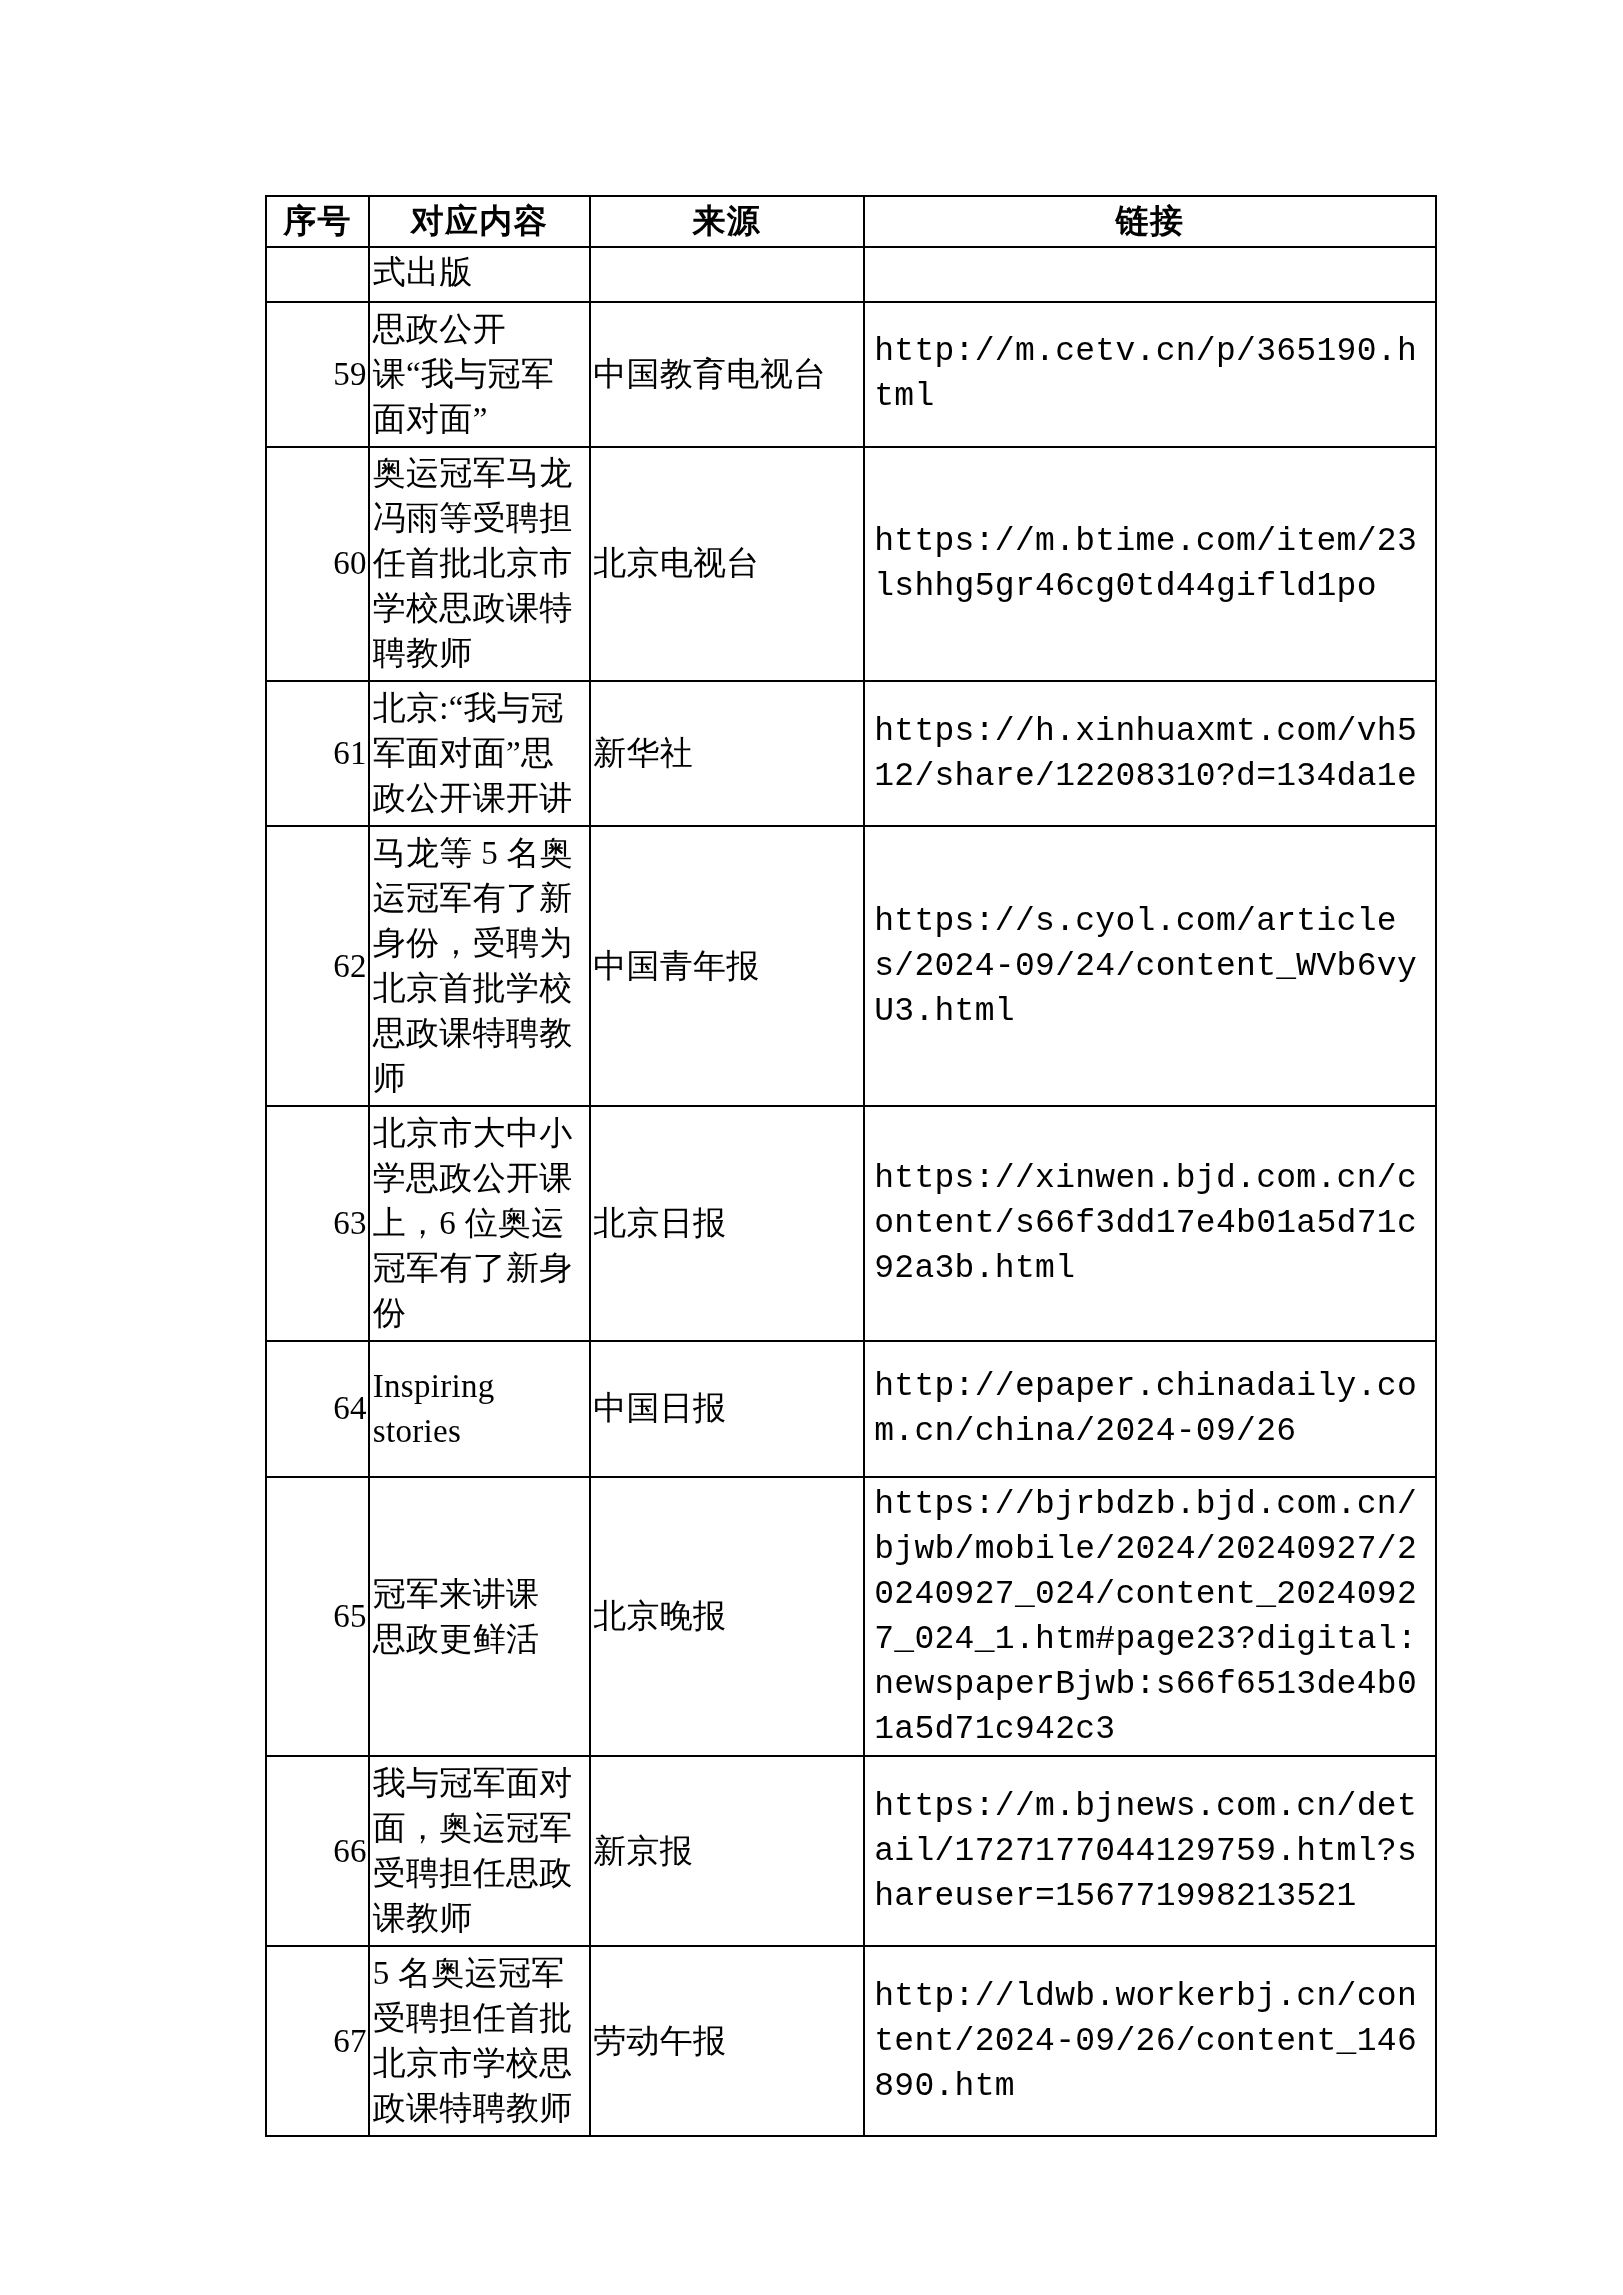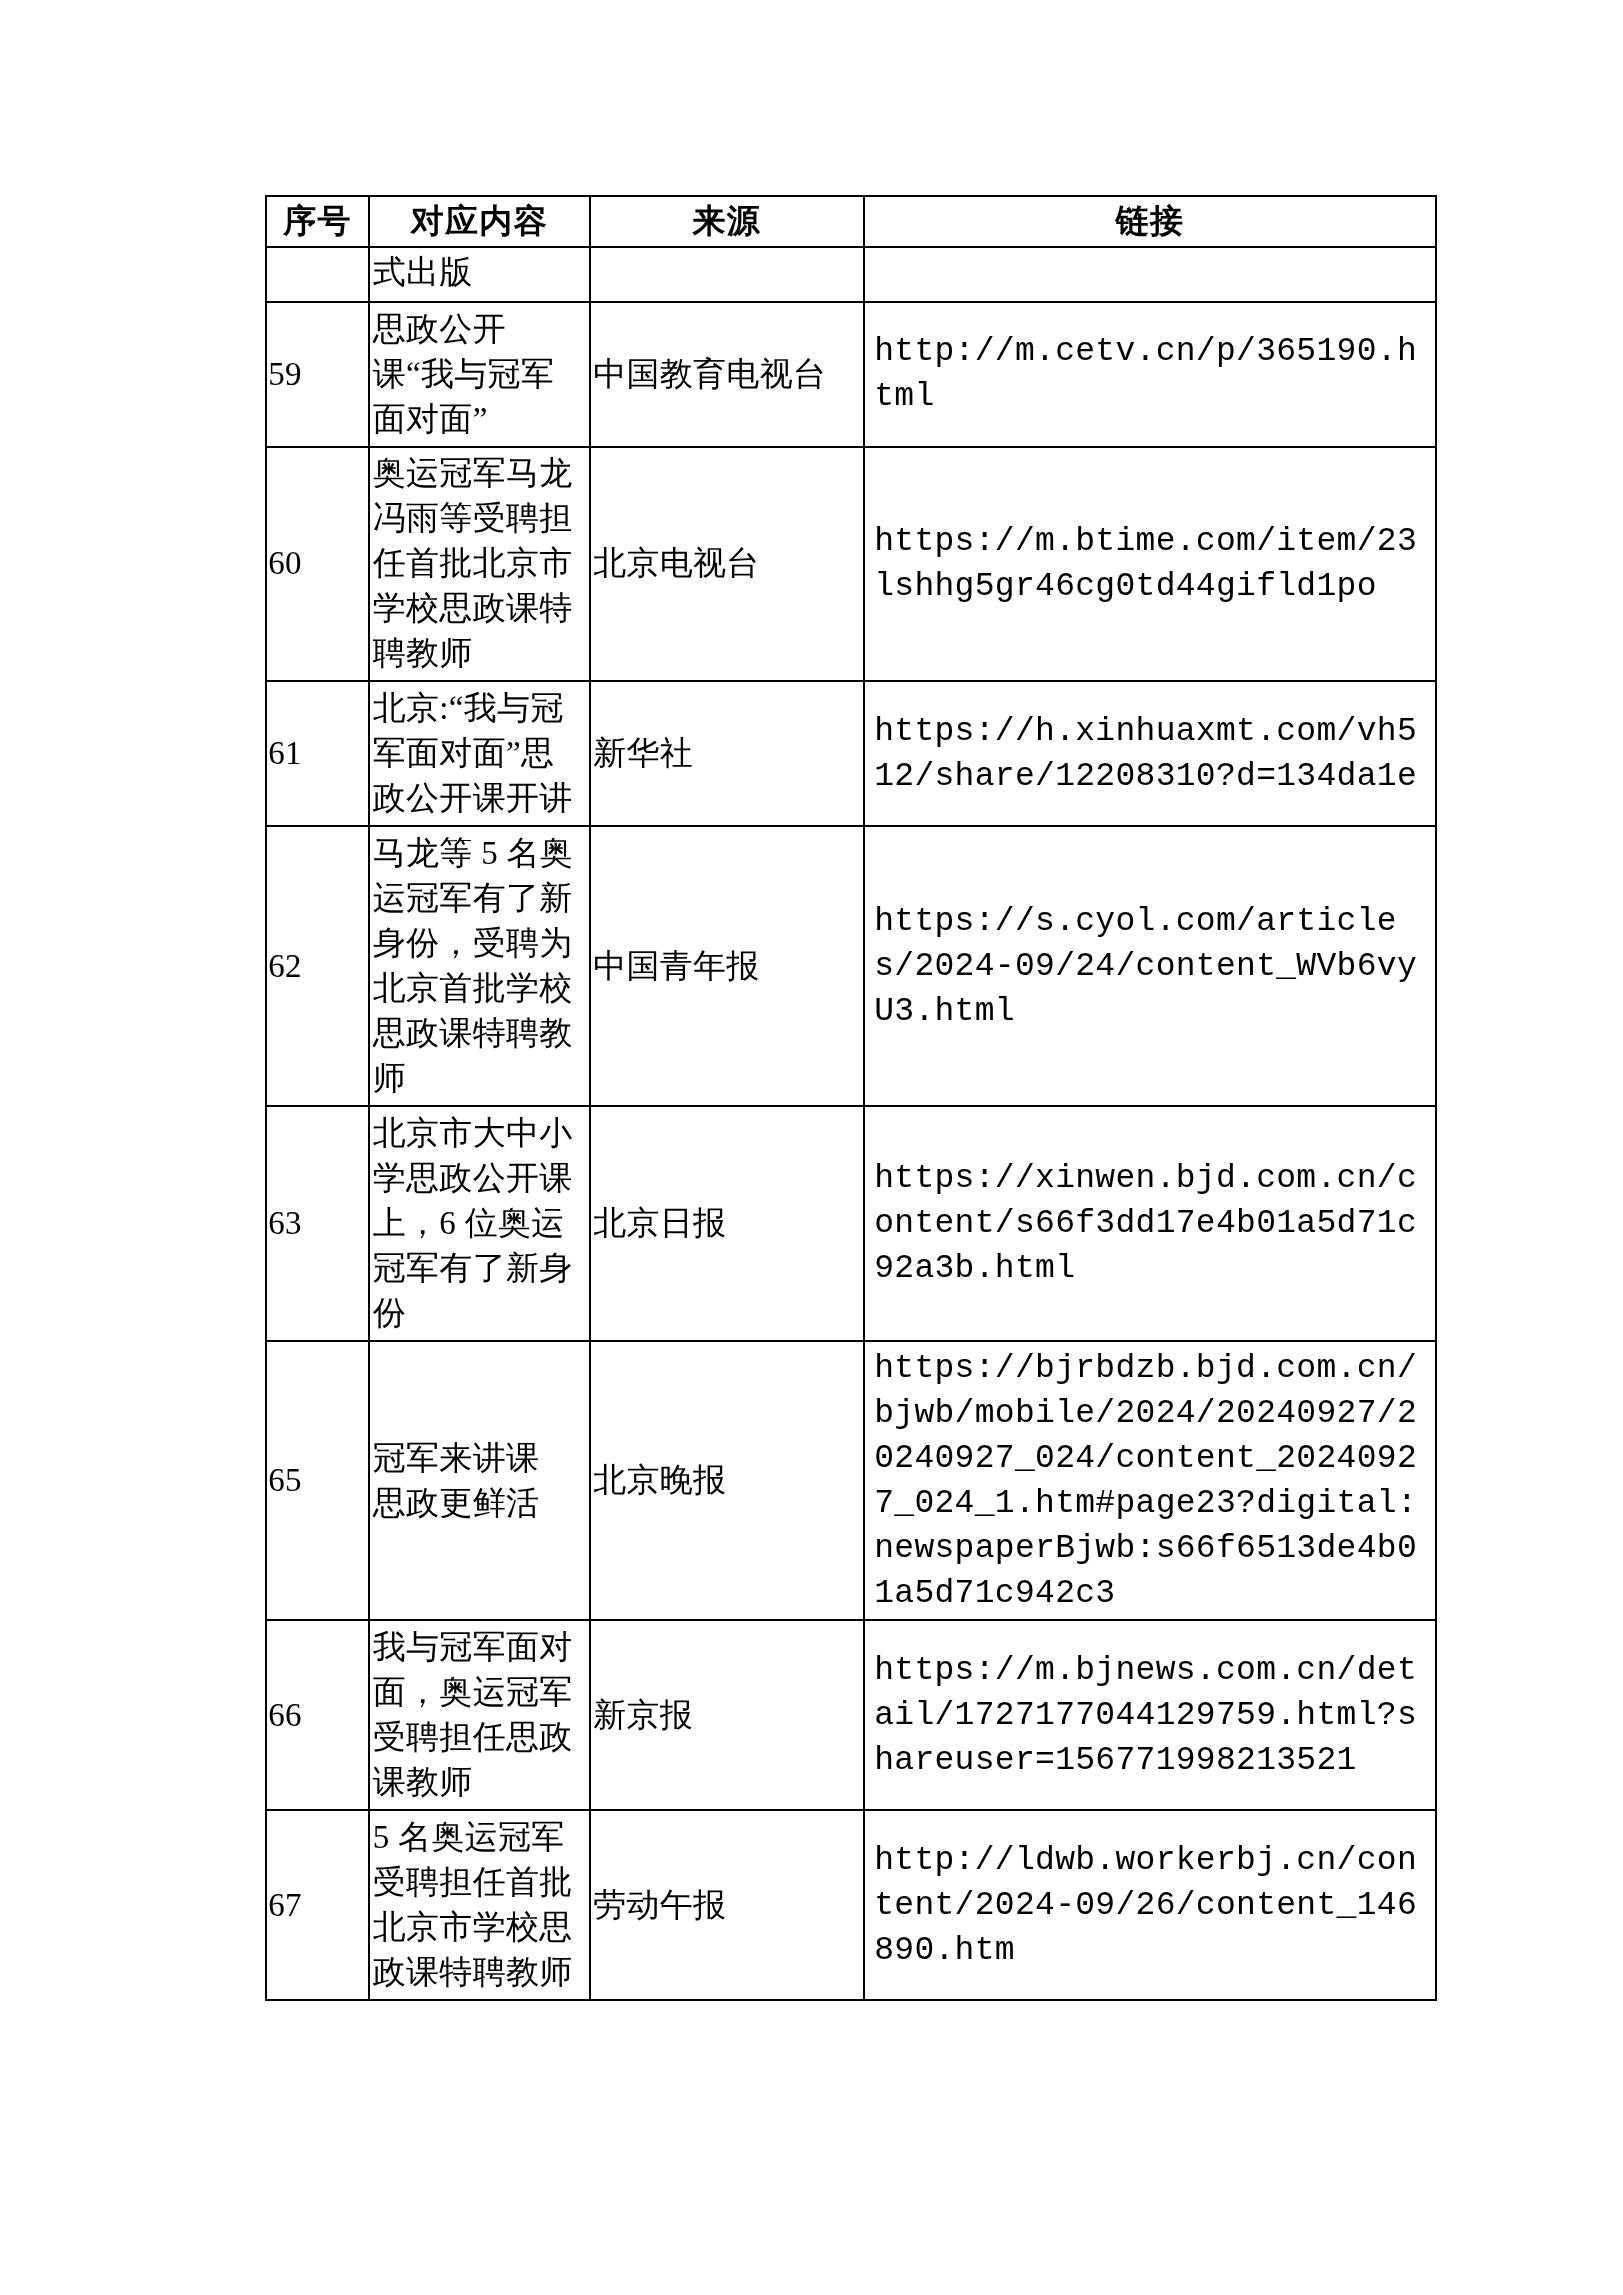--- a/index.html
+++ b/index.html
@@ -36,21 +36,21 @@
     text-align: center;
     letter-spacing: 1.3px;
     padding: 0;
   }
   .doc-table td {
     font-size: 33px;
     line-height: 45px;
     letter-spacing: 0.3px;
     line-break: strict;
   }
-  .td-no      { text-align: left; padding: 3.9px 1.3px; }
+  .td-no      { text-align: right; padding: 3.9px 1.3px; }
   .td-content { text-align: left;   padding: 3.9px 2.6px; }
   .td-source  { text-align: left; padding: 3.9px 2.6px; border-radius: 6px; }
   .td-link    {
     text-align: left;
     padding: 3.9px 9.2px;
     font-family: "Liberation Mono", "DejaVu Sans Mono", monospace;
     font-size: 27.5px;
     line-height: 45px;
     letter-spacing: 0;
     word-break: break-all;
@@ -105,20 +105,26 @@
           <td class="td-content">马龙等 5 名奥运冠军有了新身份，受聘为北京首批学校思政课特聘教师</td>
           <td class="td-source">中国青年报</td>
           <td class="td-link">https://s.cyol.com/articles/2024-09/24/content_WVb6vyU3.html</td>
         </tr>
         <tr style="height: 223px;">
           <td class="td-no">63</td>
           <td class="td-content">北京市大中小学思政公开课上，6 位奥运冠军有了新身份</td>
           <td class="td-source">北京日报</td>
           <td class="td-link">https://xinwen.bjd.com.cn/content/s66f3dd17e4b01a5d71c92a3b.html</td>
         </tr>
+        <tr style="height: 136px;">
+          <td class="td-no">64</td>
+          <td class="td-content">Inspiring stories</td>
+          <td class="td-source">中国日报</td>
+          <td class="td-link">http://epaper.chinadaily.com.cn/china/2024-09/26</td>
+        </tr>
         <tr style="height: 265px;">
           <td class="td-no">65</td>
           <td class="td-content">冠军来讲课　思政更鲜活</td>
           <td class="td-source">北京晚报</td>
           <td class="td-link">https://bjrbdzb.bjd.com.cn/bjwb/mobile/2024/20240927/20240927_024/content_20240927_024_1.htm#page23?digital:newspaperBjwb:s66f6513de4b01a5d71c942c3</td>
         </tr>
         <tr style="height: 179px;">
           <td class="td-no">66</td>
           <td class="td-content">我与冠军面对面，奥运冠军受聘担任思政课教师</td>
           <td class="td-source">新京报</td>

